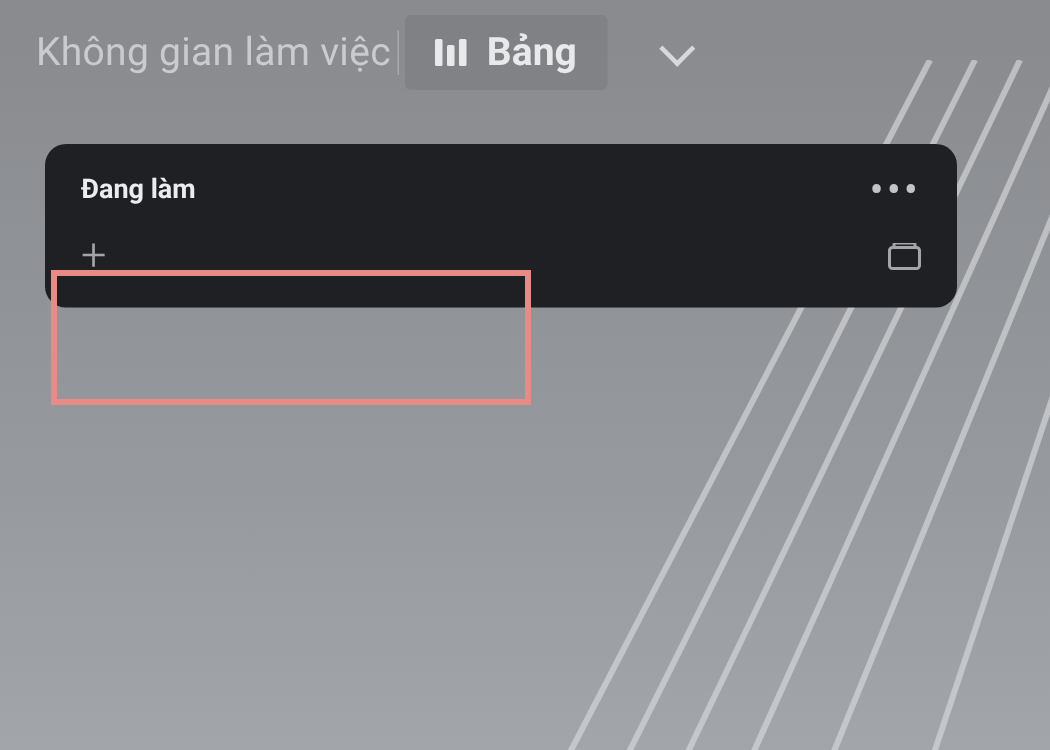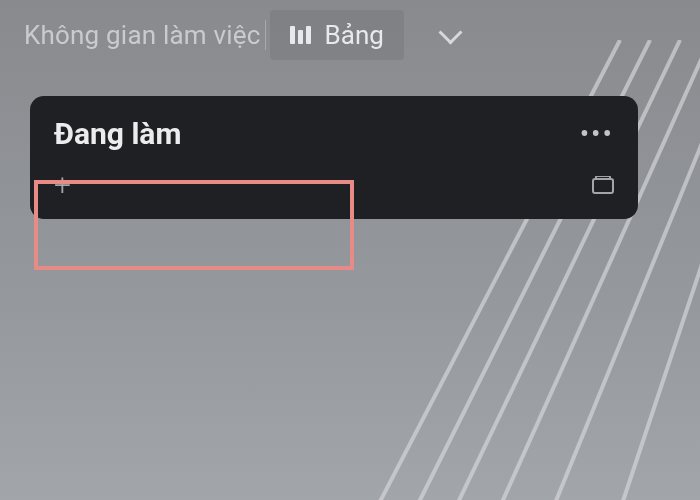--- a/index.html
+++ b/index.html
@@ -55,21 +55,21 @@
     }
     .btn-view {
       display: flex;
       align-items: center;
       gap: 14px;
       background: rgba(120,122,126,0.55);
       border-radius: 4px;
       padding: 10px 20px;
       color: #e8e9eb;
       font-size: 26px;
-      font-weight: 400;
+      font-weight: 700;
       cursor: pointer;
     }
     .board-icon {
       display: inline-flex;
       gap: 3px;
       align-items: flex-end;
     }
     .board-icon span {
       width: 5px;
       background: #e8e9eb;
@@ -111,21 +111,21 @@
       padding-bottom: 16px;
     }
     .list-header {
       display: flex;
       align-items: center;
       justify-content: space-between;
       padding: 20px 24px 14px 24px;
     }
     .list-title {
       color: #ececee;
-      font-size: 30px;
+      font-size: 18px;
       font-weight: 700;
     }
     .dots {
       color: #c2c3c6;
       font-size: 28px;
       letter-spacing: 2px;
       cursor: pointer;
       line-height: 14px;
     }
     .add-row {

